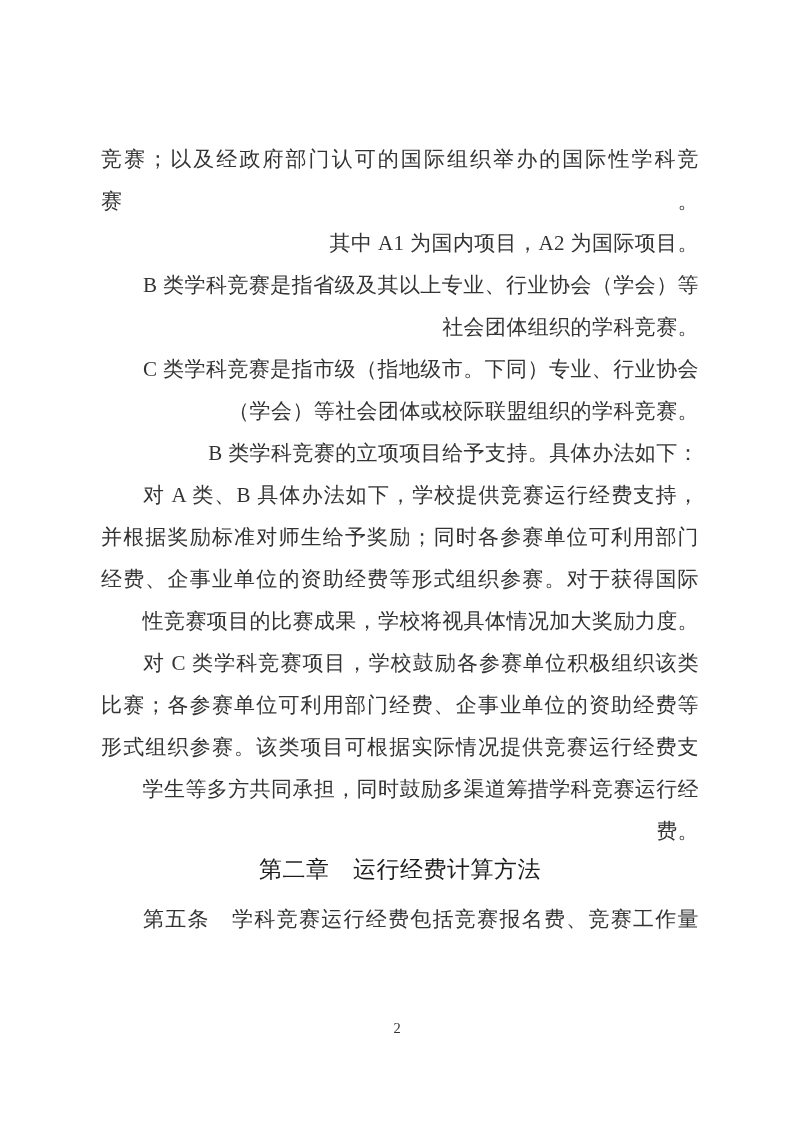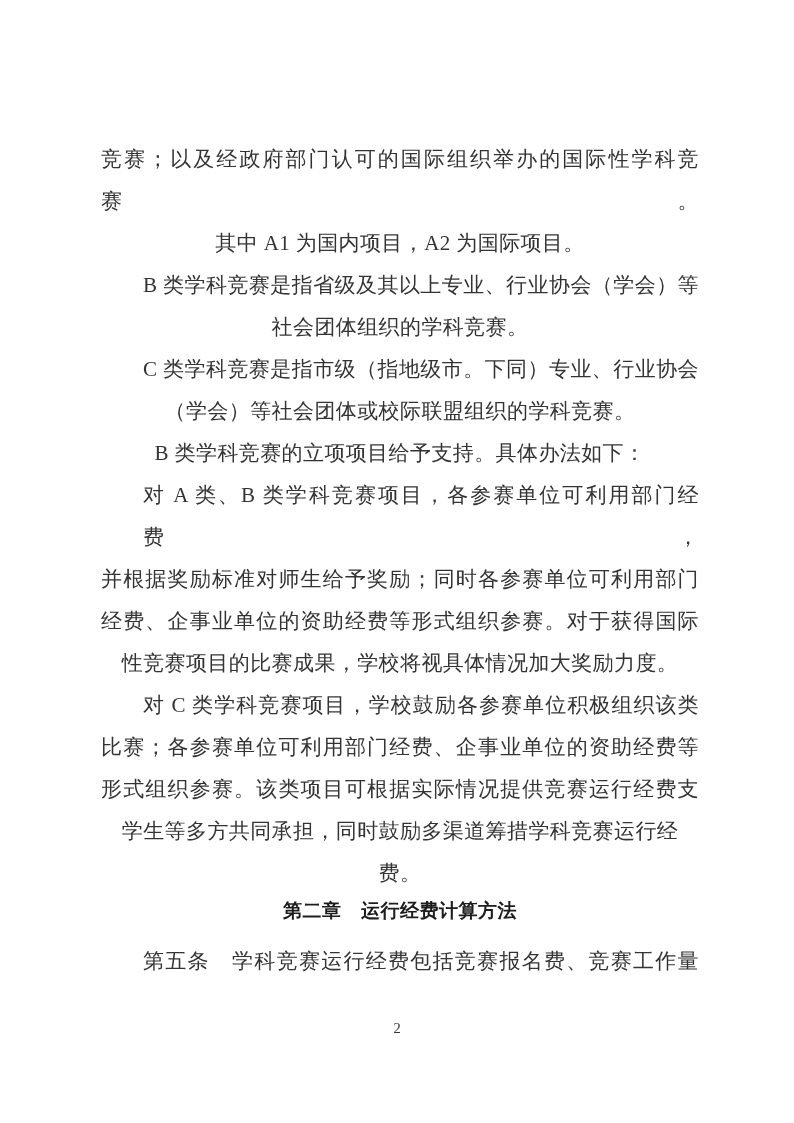--- a/index.html
+++ b/index.html
@@ -23,38 +23,38 @@
     left: 101px;
     top: 138px;
     width: 598px;
     font-family: "Liberation Serif", "DejaVu Serif", serif;
     font-size: 21px;
     letter-spacing: 0.4px;
     line-height: 42px;
     color: #333333;
   }
   .line {
-    text-align: center;
+    text-align: right;
   }
   .line.flush {
     text-align: justify;
     text-align-last: justify;
   }
   .line.indent {
     padding-left: 42px;
   }
   .heading {
     position: relative;
     top: -6px;
     height: 46px;
     line-height: 46px;
     text-align: center;
     font-family: "Liberation Sans", "DejaVu Sans", sans-serif;
-    font-weight: 700;
-    font-size: 19px;
+    font-weight: 400;
+    font-size: 23px;
     letter-spacing: 0.5px;
     color: #1c1c1c;
   }
   .page-footer {
     position: absolute;
     left: 0;
     top: 1020px;
     width: 794px;
     text-align: center;
     font-family: "Liberation Serif", "DejaVu Serif", serif;
@@ -67,21 +67,21 @@
 
 <div class="page">
   <div class="doc-body">
       <div class="line flush">竞赛；以及经政府部门认可的国际组织举办的国际性学科竞赛。</div>
       <div class="line">其中 A1 为国内项目，A2 为国际项目。</div>
       <div class="line flush indent">B 类学科竞赛是指省级及其以上专业、行业协会（学会）等</div>
       <div class="line">社会团体组织的学科竞赛。</div>
       <div class="line flush indent">C 类学科竞赛是指市级（指地级市。下同）专业、行业协会</div>
       <div class="line">（学会）等社会团体或校际联盟组织的学科竞赛。</div>
       <div class="line">B 类学科竞赛的立项项目给予支持。具体办法如下：</div>
-      <div class="line flush indent">对 A 类、B 类学科竞赛项目，各参赛单位可利用部门经费，</div>
+      <div class="line flush indent">对 A 类、B 具体办法如下，学校提供竞赛运行经费支持，</div>
       <div class="line flush">并根据奖励标准对师生给予奖励；同时各参赛单位可利用部门</div>
       <div class="line flush">经费、企事业单位的资助经费等形式组织参赛。对于获得国际</div>
       <div class="line">性竞赛项目的比赛成果，学校将视具体情况加大奖励力度。</div>
       <div class="line flush indent">对 C 类学科竞赛项目，学校鼓励各参赛单位积极组织该类</div>
       <div class="line flush">比赛；各参赛单位可利用部门经费、企事业单位的资助经费等</div>
       <div class="line flush">形式组织参赛。该类项目可根据实际情况提供竞赛运行经费支</div>
       <div class="line">学生等多方共同承担，同时鼓励多渠道筹措学科竞赛运行经费。</div>
       <div class="heading">第二章　运行经费计算方法</div>
       <div class="line flush indent">第五条　学科竞赛运行经费包括竞赛报名费、竞赛工作量</div>
     </div>

